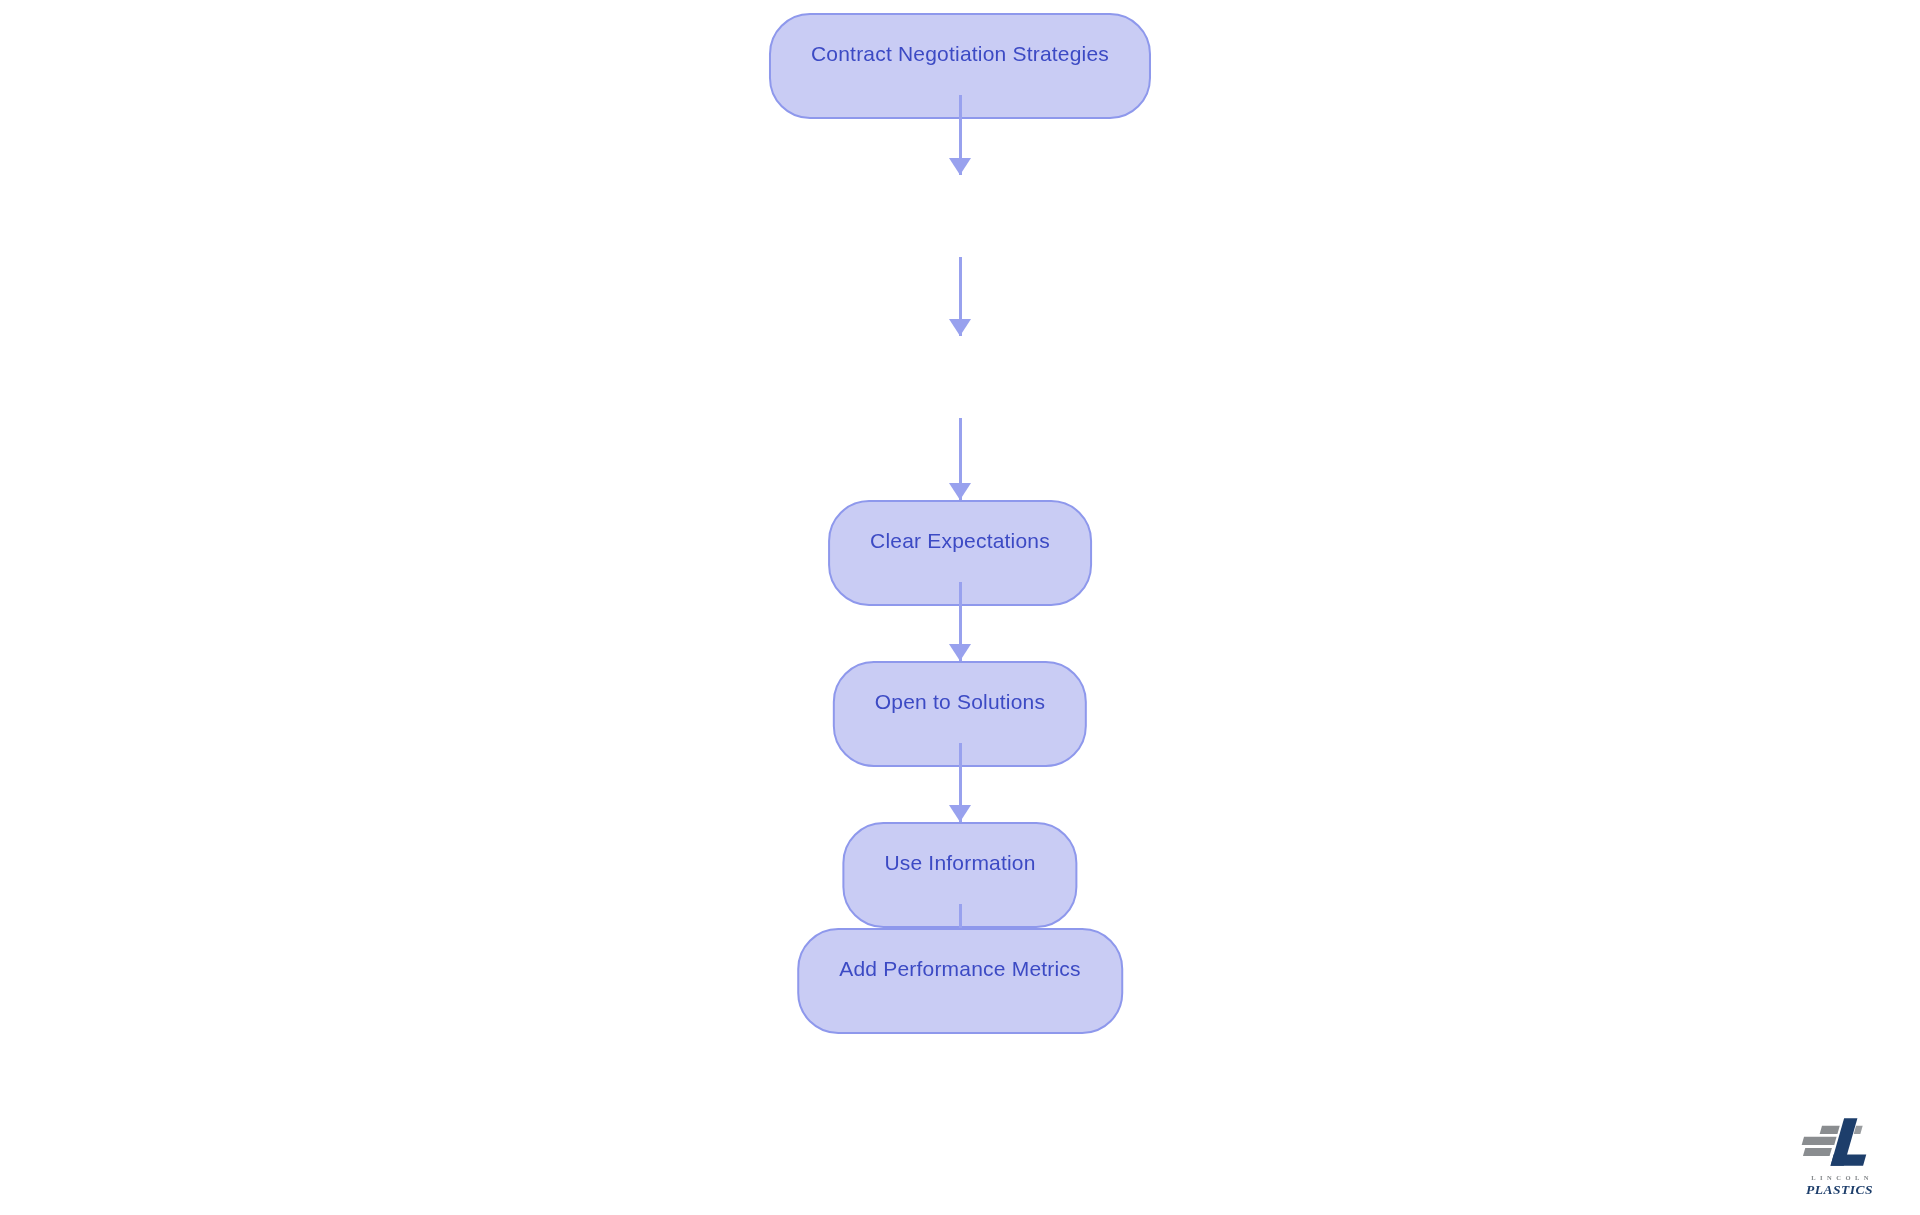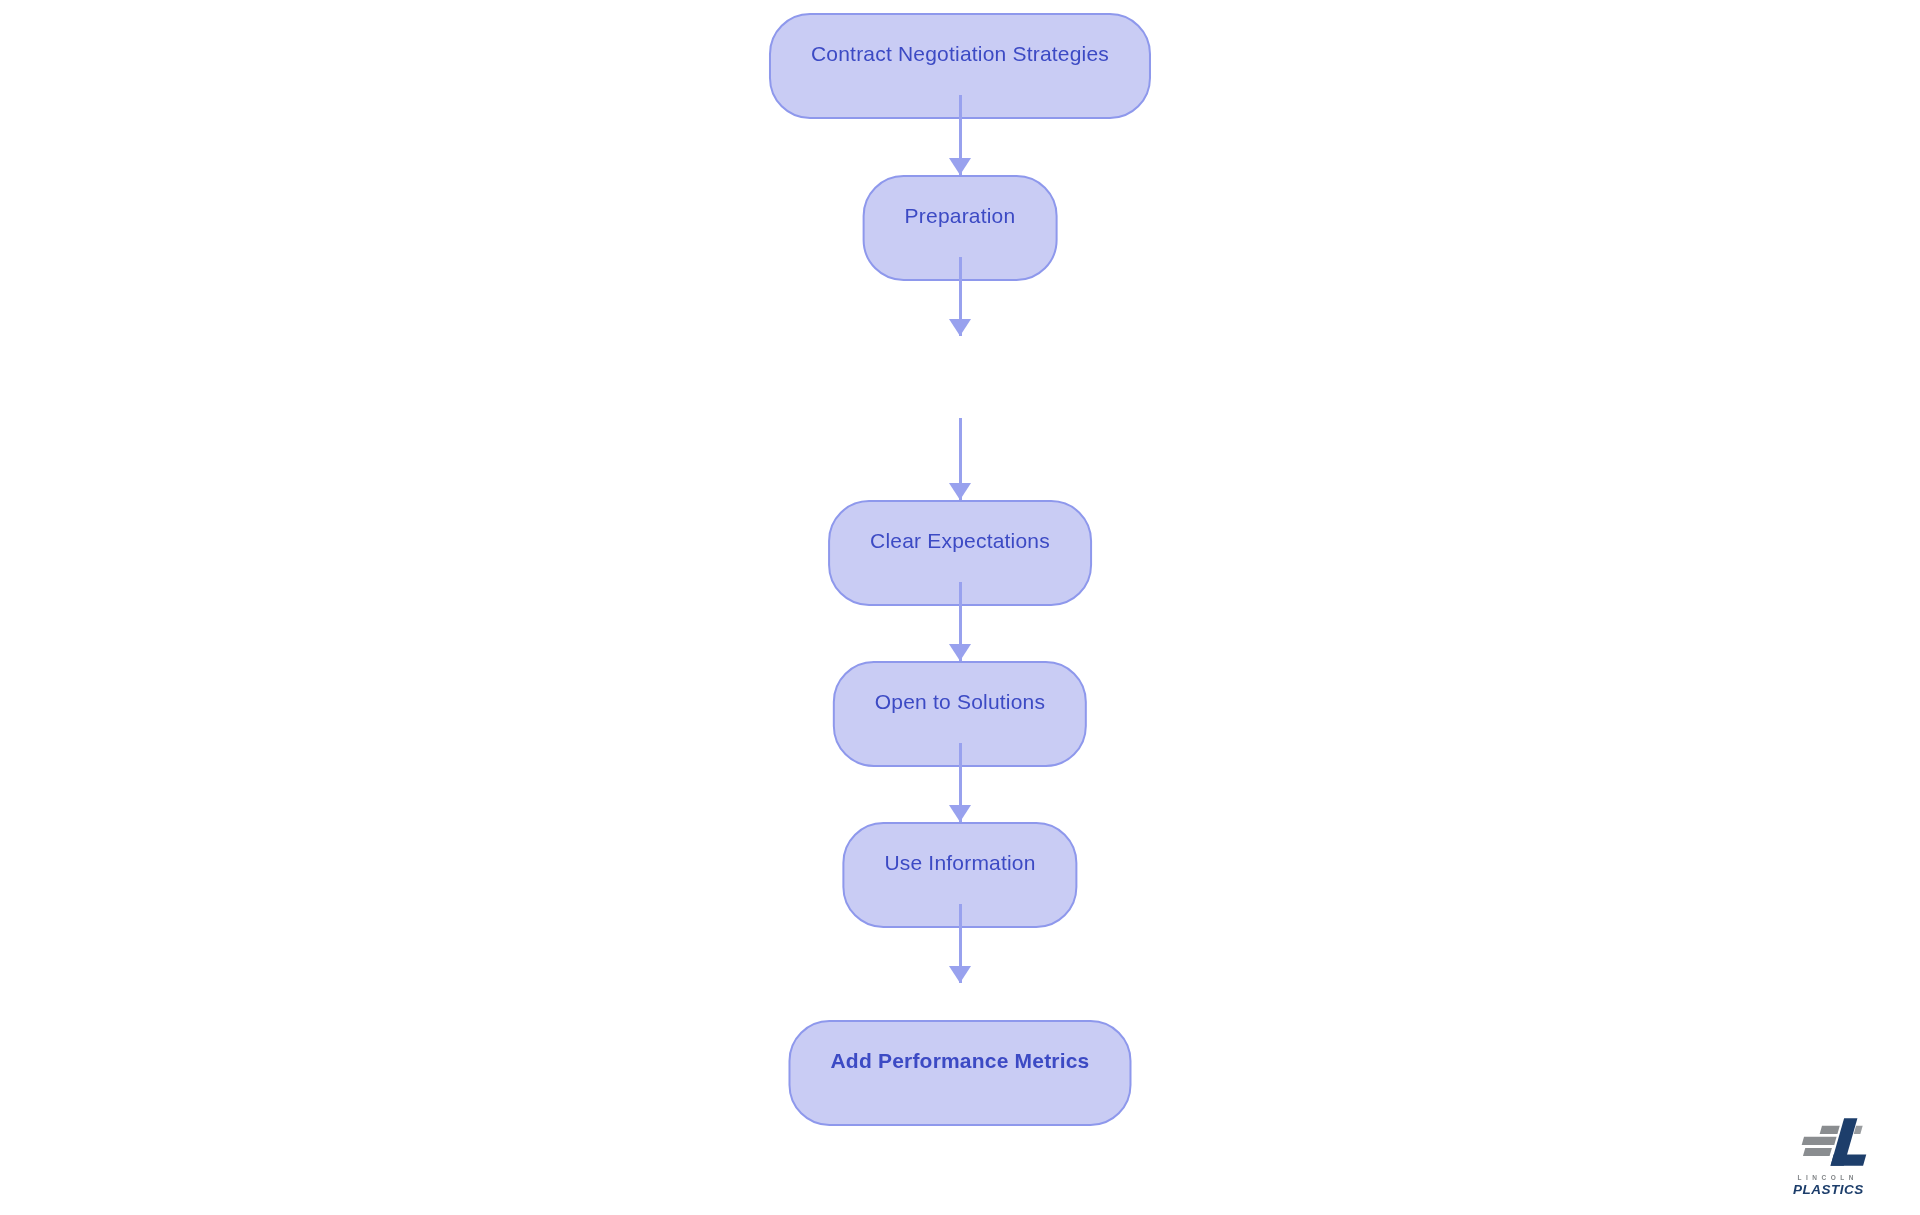--- a/index.html
+++ b/index.html
@@ -37,21 +37,21 @@
     letter-spacing:0.2px;
     white-space:nowrap;
     text-align:center;
   }
   .n1{top:13px;}
   .n2{top:175px;}
   .n3{top:336px;}
   .n4{top:500px;}
   .n5{top:661px;}
   .n6{top:822px;}
-  .n7{top:1020px;font-weight:bold;}
+  .n7{top:928px;}
 
   
   .arrow{
     position:absolute;
     left:50%;
     width:3px;
     margin-left:-1.5px;
     background:var(--arrow,#98a1ee);
   }
   .arrow::after{
@@ -71,21 +71,22 @@
   .a4{top:582px;height:79px;}
   .a5{top:743px;height:79px;}
   .a6{top:904px;height:79px;}
 
   
   .logo{
     position:absolute;
     top:1118px;
     right:47px;
     width:80px;
-    text-align:left;
+    text-align:right;
+    font-family:Liberation Serif, serif;
   }
   .logo-mark{display:block;margin:0 auto 1px auto;}
   .logo-line1{
     display:block;
     color:var(--logo-gray,#808487);
     font-size:6.5px;
     font-weight:bold;
     letter-spacing:4.5px;
     text-indent:4.5px; 
     line-height:9px;
@@ -101,21 +102,20 @@
   }
 </style>
 </head>
 <body>
 
 <div class="canvas">
 
   <div class="node n1">Contract Negotiation Strategies</div>
   <div class="arrow a1"></div>
 
-  <div class="node n2">Preparation</div>
   <div class="arrow a2"></div>
 
   <div class="arrow a3"></div>
 
   <div class="node n4">Clear Expectations</div>
   <div class="arrow a4"></div>
 
   <div class="node n5">Open to Solutions</div>
   <div class="arrow a5"></div>
 

